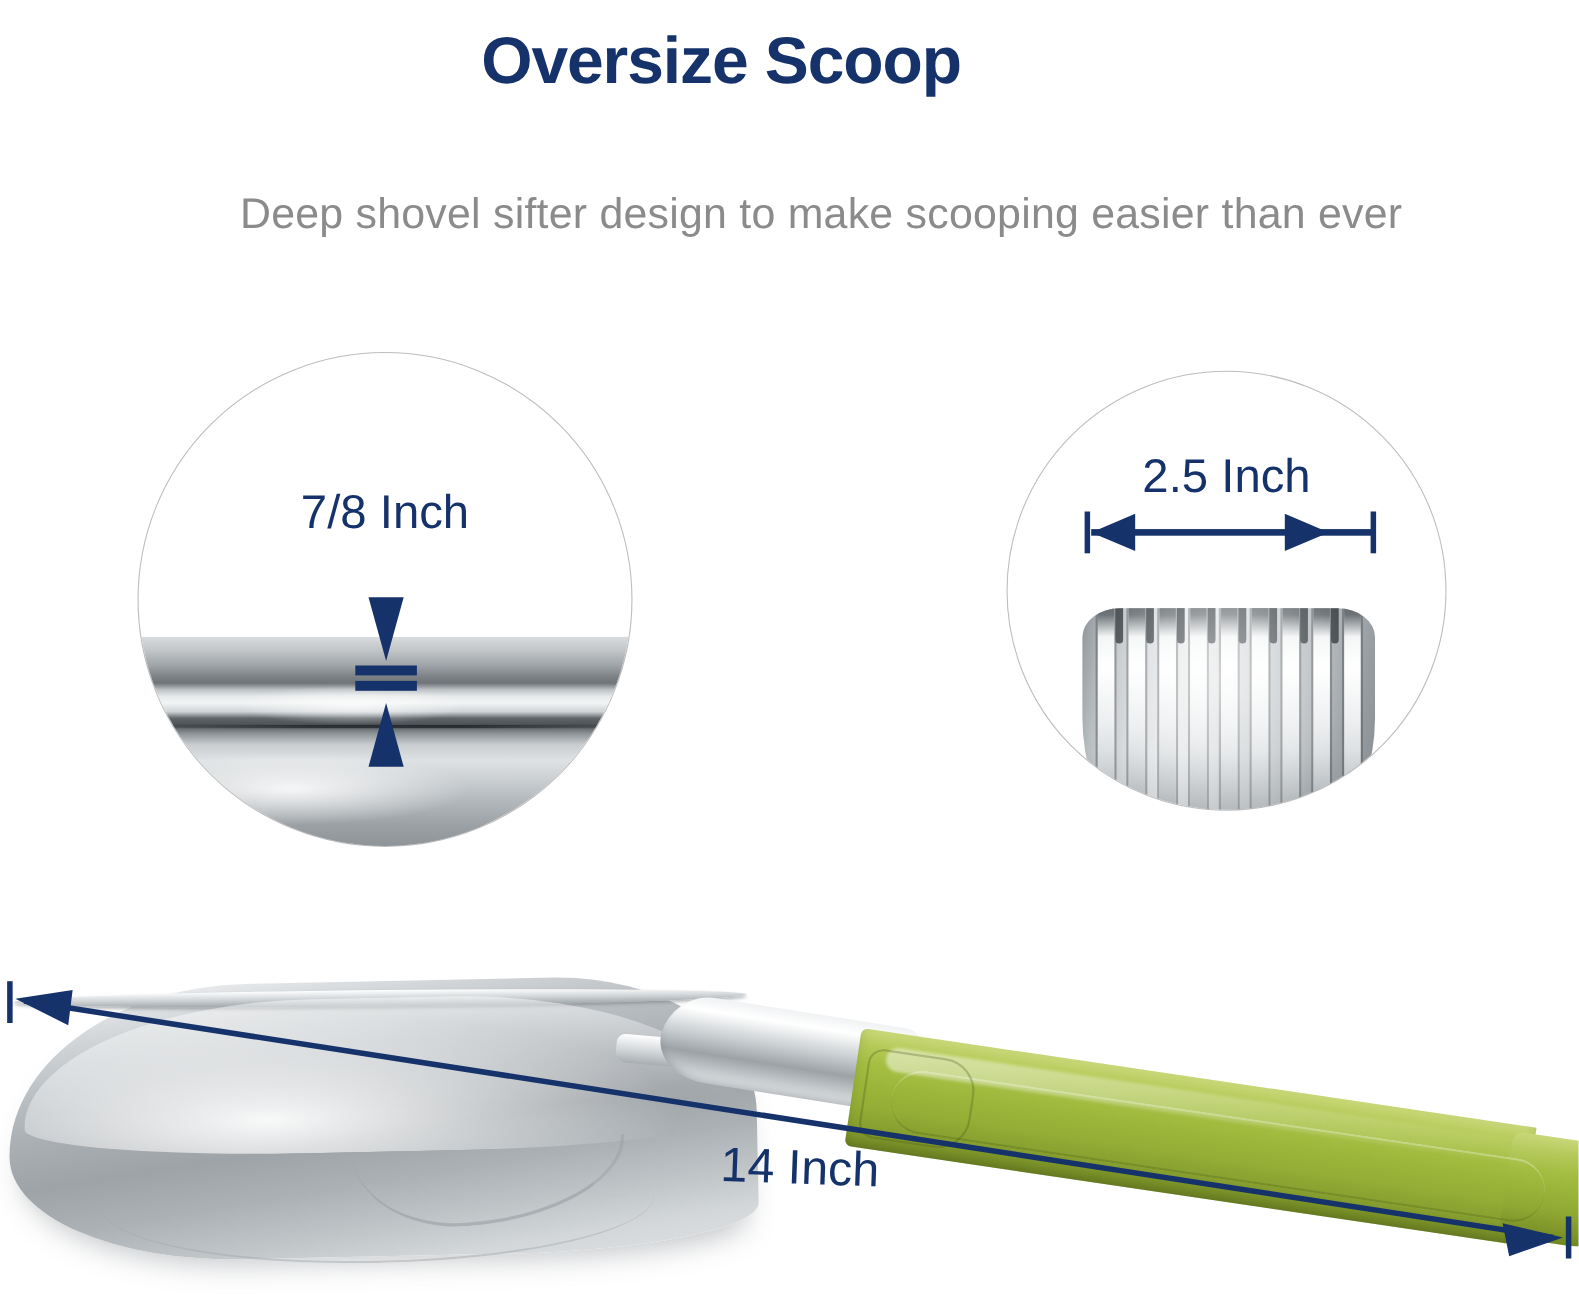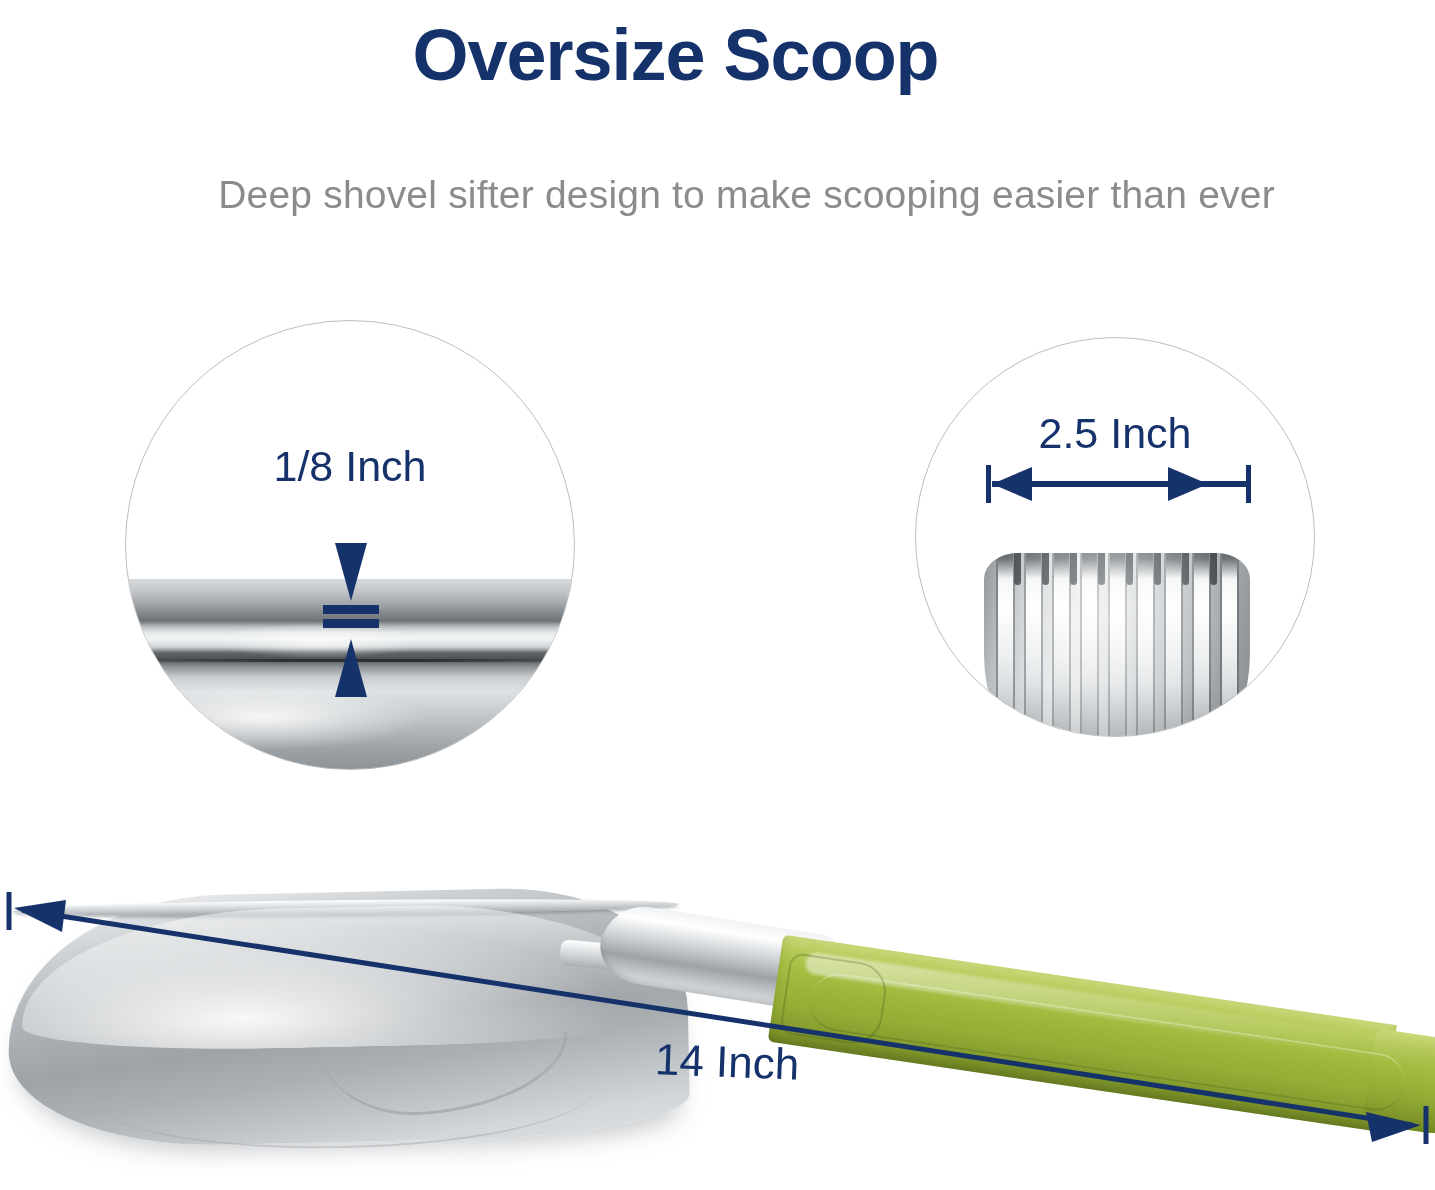--- a/index.html
+++ b/index.html
@@ -6,22 +6,22 @@
   body{
     width:1435px;height:1190px;background:#ffffff;
     font-family:"Liberation Sans","DejaVu Sans",sans-serif;
     overflow:hidden;position:relative;
   }
   .stage{position:absolute;inset:0;width:1435px;height:1190px;}
 
   
   .title{
     position:absolute;left:0;top:3px;width:1311px;text-align:center;
-    font-size:72px;font-weight:bold;color:#16326B;
-    letter-spacing:-1px;line-height:104px;white-space:nowrap;padding-left:20px;
+    font-size:60px;font-weight:bold;color:#16326B;
+    letter-spacing:-1px;line-height:104px;white-space:nowrap;
   }
   .subtitle{
     position:absolute;left:0;top:168px;width:1435px;text-align:center;
     font-size:39px;font-weight:normal;color:#8B8B8B;
     line-height:54px;white-space:nowrap;letter-spacing:.2px;margin-left:29px;
   }
 
   
   .callout{position:absolute;border-radius:50%;overflow:hidden;background:#fff;
            border:1px solid #BDBDBD;box-sizing:border-box;}
@@ -217,21 +217,21 @@
   <div class="title">Oversize Scoop</div>
   <div class="subtitle">Deep shovel sifter design to make scooping easier than ever</div>
 
   <div class="callout" id="callout-thickness">
 
     <div class="rim-photo">
       <div class="rim-sheen"></div>
       <div class="rim-sheen2"></div>
     </div>
 
-    <div class="callout-label" style="top:120px;">1/8 Inch</div>
+    <div class="callout-label" style="top:120px;">7/8 Inch</div>
 
     <div class="tri tri-down" style="left:209px;top:222px;"></div>
     <div class="edge-bar" style="left:197px;top:284px;"></div>
     <div class="edge-bar" style="left:197px;top:298px;"></div>
     <div class="tri tri-up" style="left:209px;top:318px;"></div>
   </div>
 
   <div class="callout" id="callout-width">
 
     <div class="callout-label" style="top:70px;">2.5 Inch</div>

